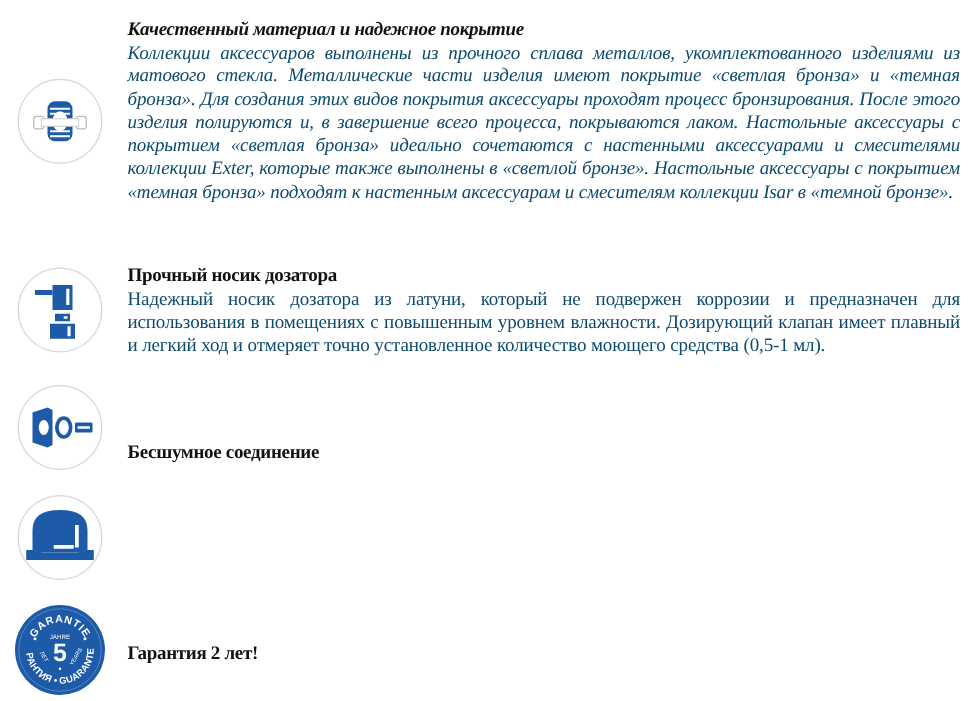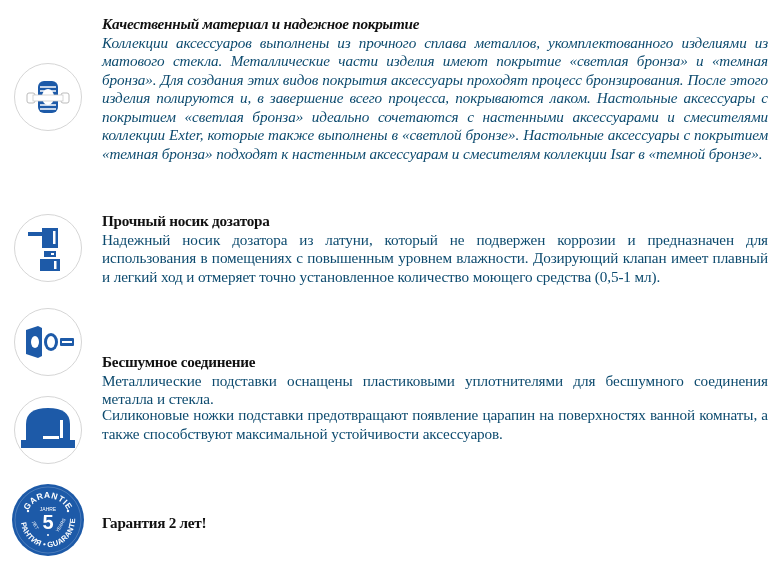--- a/index.html
+++ b/index.html
@@ -76,39 +76,37 @@
         <ellipse cx="17" cy="30" rx="4" ry="6" fill="#fff"></ellipse>
         <ellipse cx="33" cy="30" rx="7" ry="9" fill="#1d5aa8"></ellipse>
         <ellipse cx="33" cy="30" rx="4" ry="6" fill="#fff"></ellipse>
         <rect x="42" y="26" width="14" height="8" rx="1" fill="#1d5aa8"></rect>
         <rect x="44" y="29" width="10" height="2" fill="#fff"></rect>
       </svg>
     </div>
   </div>
   <div class="text-block" style="top:318px;margin-top:35px;">
     <div class="title">Бесшумное соединение</div>
-    <div class="body">Металлические подставки оснащены пластиковыми уплотнителями для бесшумного соединения металла и стекла.</div>
   </div>
 </div>
 
 <div class="section" style="top:0;">
   <div class="icon-wrap" style="top:396px;">
     <div class="icon-circle">
       <svg width="64" height="64" viewBox="0 0 64 64">
         <path d="M10 44 L10 26 Q10 10 32 10 Q54 10 54 26 L54 44 Z" fill="#1d5aa8"></path>
         <rect x="5" y="42" width="12" height="8" fill="#1d5aa8"></rect>
         <rect x="47" y="42" width="12" height="8" fill="#1d5aa8"></rect>
         <rect x="10" y="44" width="44" height="6" fill="#1d5aa8"></rect>
         <rect x="44" y="22" width="3" height="18" fill="#fff"></rect>
         <rect x="27" y="38" width="16" height="3" fill="#fff"></rect>
       </svg>
     </div>
   </div>
   <div class="text-block" style="top:406px;">
-    <div class="body">Силиконовые ножки подставки предотвращают появление царапин на поверхностях ванной комнаты, а также способствуют максимальной устойчивости аксессуаров.</div>
   </div>
 </div>
 
 <div class="section" style="top:0;">
   <div style="position:absolute; left:12px; top:484px;">
     <div class="badge">
       <svg width="72" height="72" viewBox="0 0 72 72" style="position:absolute;left:0;top:0;">
         <defs>
           <path id="arcTop" d="M14 36 A22 22 0 0 1 58 36"></path>
           <path id="arcBottom" d="M9 36 A27 27 0 0 0 63 36"></path>

